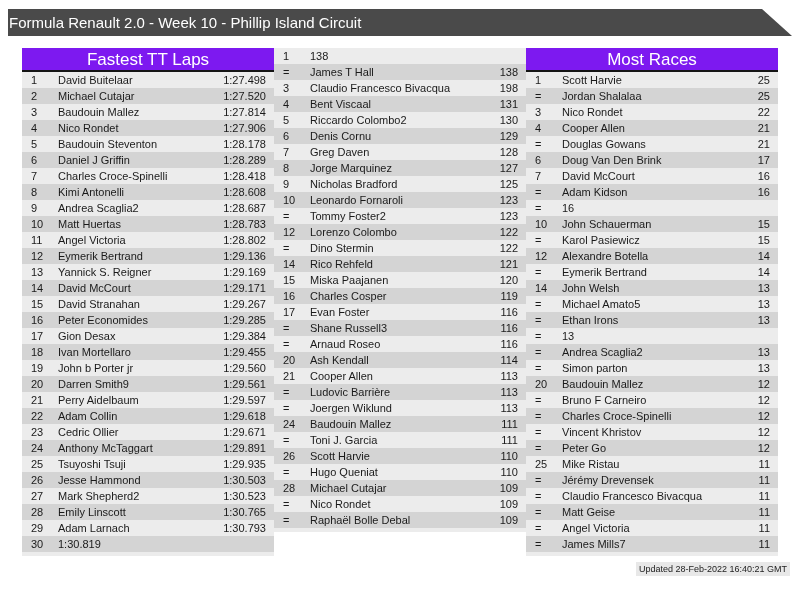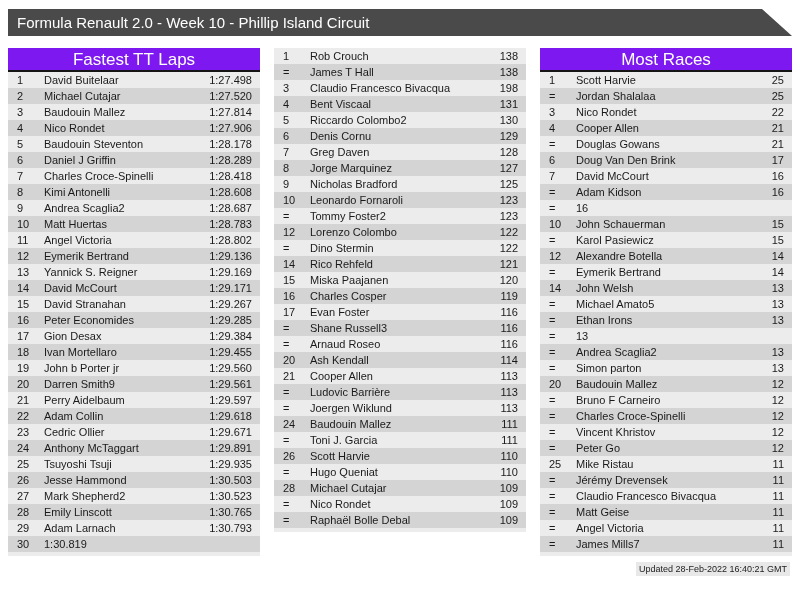--- a/index.html
+++ b/index.html
@@ -9,25 +9,25 @@
     --row-even:#d4d4d4;
   }
   html,body{margin:0;padding:0;}
   body{
     width:800px;height:600px;background:#ffffff;
     font-family:"Liberation Sans", sans-serif;color:#1a1a1a;
     overflow:hidden;position:relative;
   }
   .topbar{
     margin:9px 8px 0 8px;height:27px;background:var(--header-bar);
-    color:#fff;font-size:15px;line-height:27px;padding-left:9px;
+    color:#fff;font-size:15px;line-height:27px;padding-left:1px;
     clip-path:polygon(0 0, calc(100% - 30px) 0, 100% 100%, 0 100%);
   }
   .tables{
-    display:flex;justify-content:space-between;
+    display:flex;justify-content:center;
     margin:12px 8px 0 8px;
   }
   .table{width:252px;}
   .table-title{
     height:22px;background:var(--accent);border-bottom:2px solid #151515;
     color:#fff;font-size:17px;line-height:23px;text-align:center;
     overflow:hidden;white-space:nowrap;
   }
   .rows{}
   .row{display:flex;height:16px;line-height:16px;font-size:11px;}
@@ -205,21 +205,20 @@
           <span class="c-value">1:30.819</span>
         </div>
       </div>
     <div class="table-foot"></div>
   </div>
 
   <div class="table">
     <div class="rows">
         <div class="row">
           <span class="c-rank">1</span>
-          <span class="c-name">Rob Crouch</span>
           <span class="c-value">138</span>
         </div>
         <div class="row">
           <span class="c-rank">=</span>
           <span class="c-name">James T Hall</span>
           <span class="c-value">138</span>
         </div>
         <div class="row">
           <span class="c-rank">3</span>
           <span class="c-name">Claudio Francesco Bivacqua</span>

